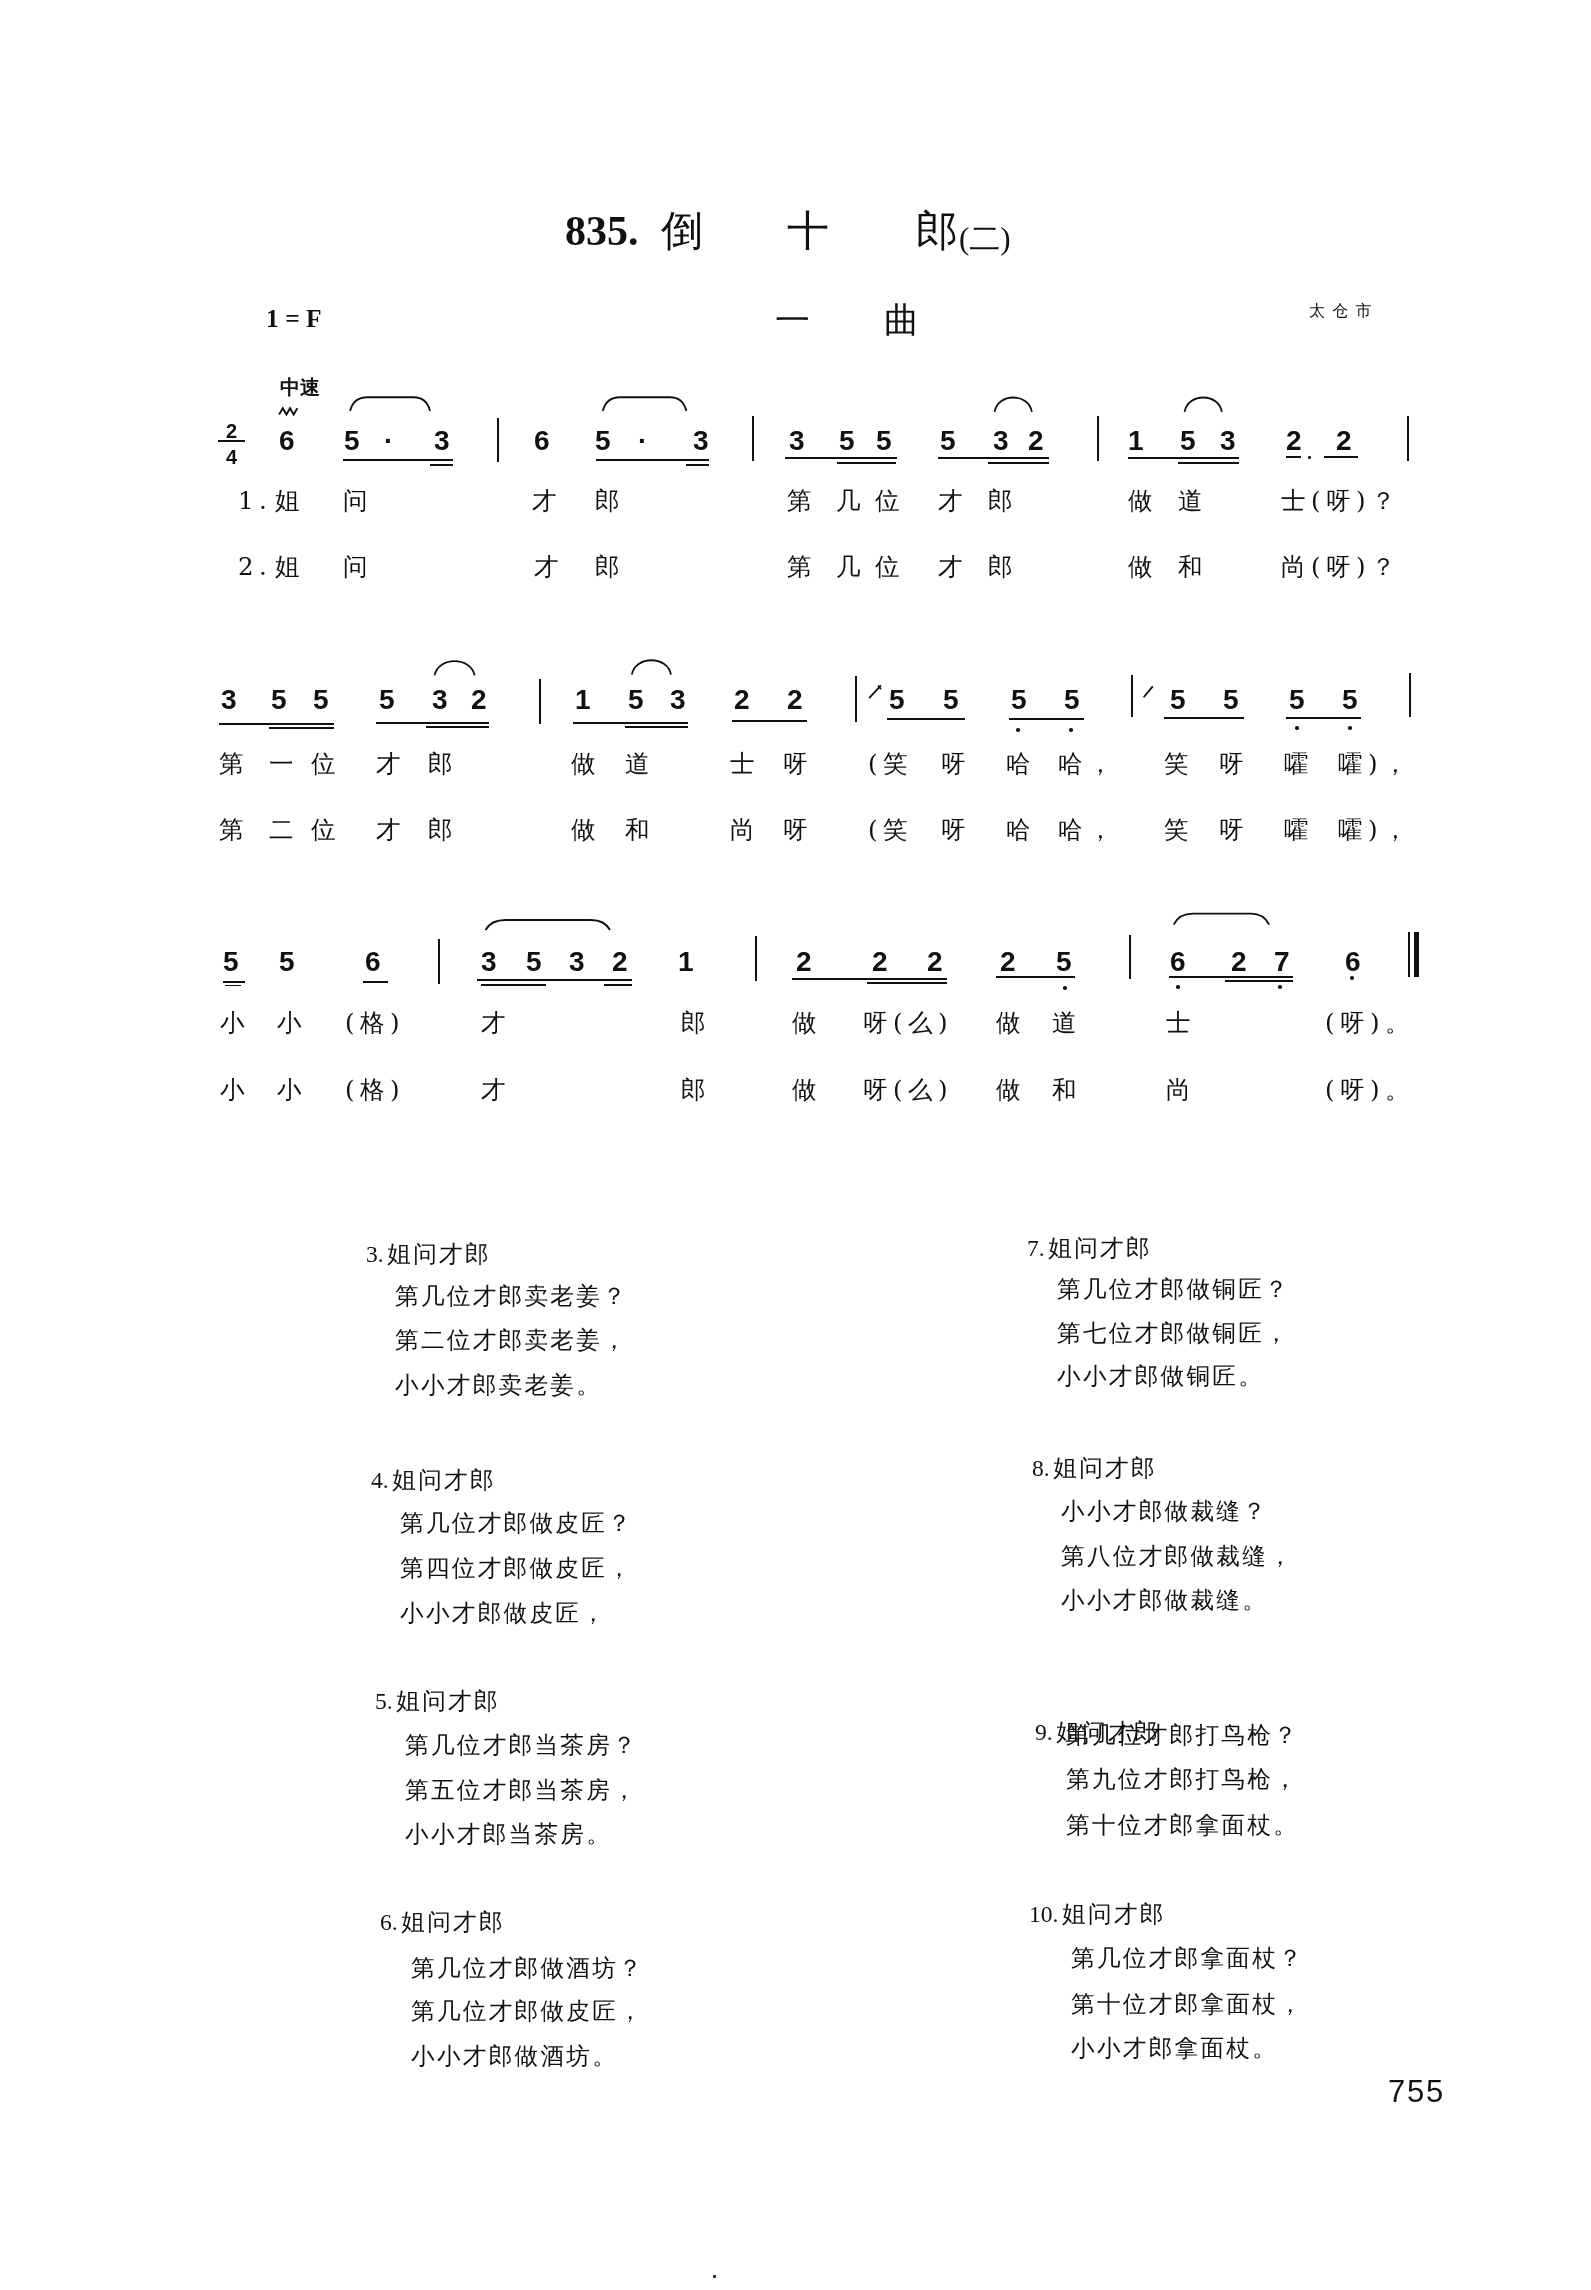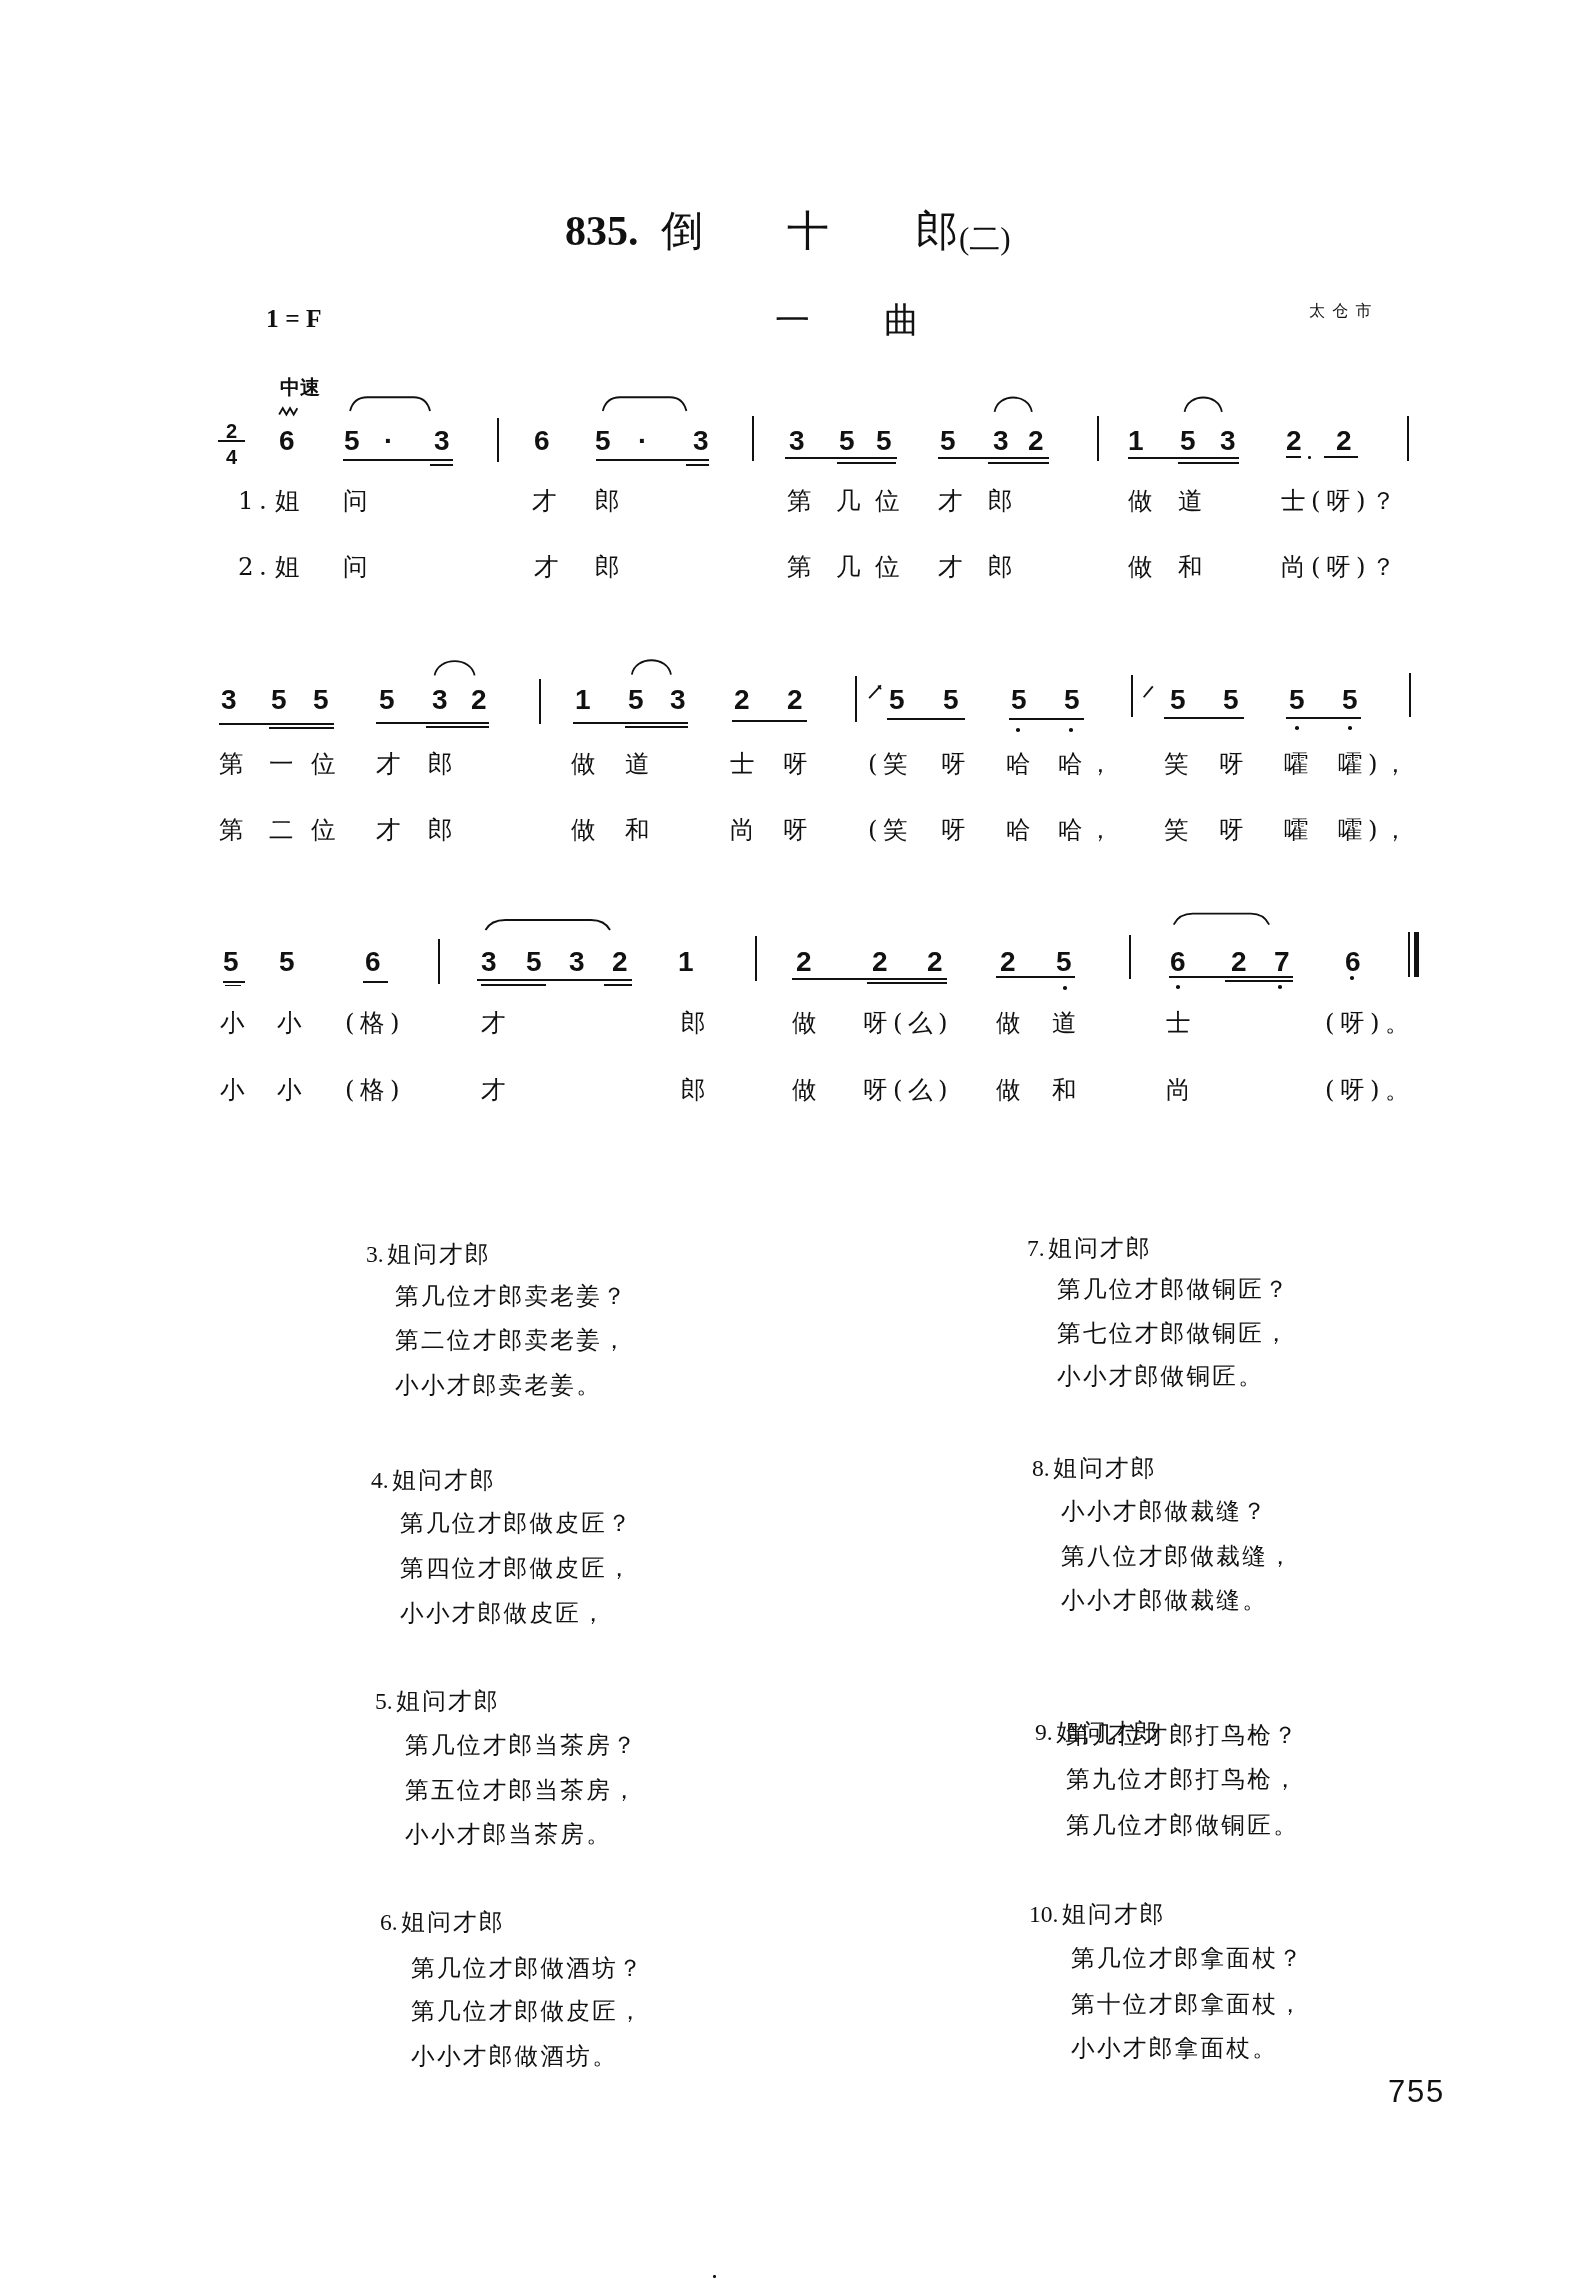--- a/index.html
+++ b/index.html
@@ -333,21 +333,21 @@
   <div>
     <span class="vs" style="left:1032px;top:1455px;"><span class="vs-num">8.</span><span>姐问才郎</span></span>
     <span class="vs" style="left:1061px;top:1498px;">小小才郎做裁缝？</span>
     <span class="vs" style="left:1061px;top:1543px;">第八位才郎做裁缝，</span>
     <span class="vs" style="left:1061px;top:1587px;">小小才郎做裁缝。</span>
   </div>
   <div>
     <span class="vs" style="left:1035px;top:1678px;margin-top:41px;"><span class="vs-num">9.</span><span>姐问才郎</span></span>
     <span class="vs" style="left:1066px;top:1722px;">第几位才郎打鸟枪？</span>
     <span class="vs" style="left:1066px;top:1766px;">第九位才郎打鸟枪，</span>
-    <span class="vs" style="left:1066px;top:1812px;">第几位才郎做铜匠。</span>
+    <span class="vs" style="left:1066px;top:1812px;">第十位才郎拿面杖。</span>
   </div>
   <div>
     <span class="vs" style="left:1029px;top:1901px;"><span class="vs-num">10.</span><span>姐问才郎</span></span>
     <span class="vs" style="left:1071px;top:1945px;">第几位才郎拿面杖？</span>
     <span class="vs" style="left:1071px;top:1991px;">第十位才郎拿面杖，</span>
     <span class="vs" style="left:1071px;top:2035px;">小小才郎拿面杖。</span>
   </div>
 </div>
 
 <span class="pagenum" style="left:1388px;top:2076px;">755</span>

